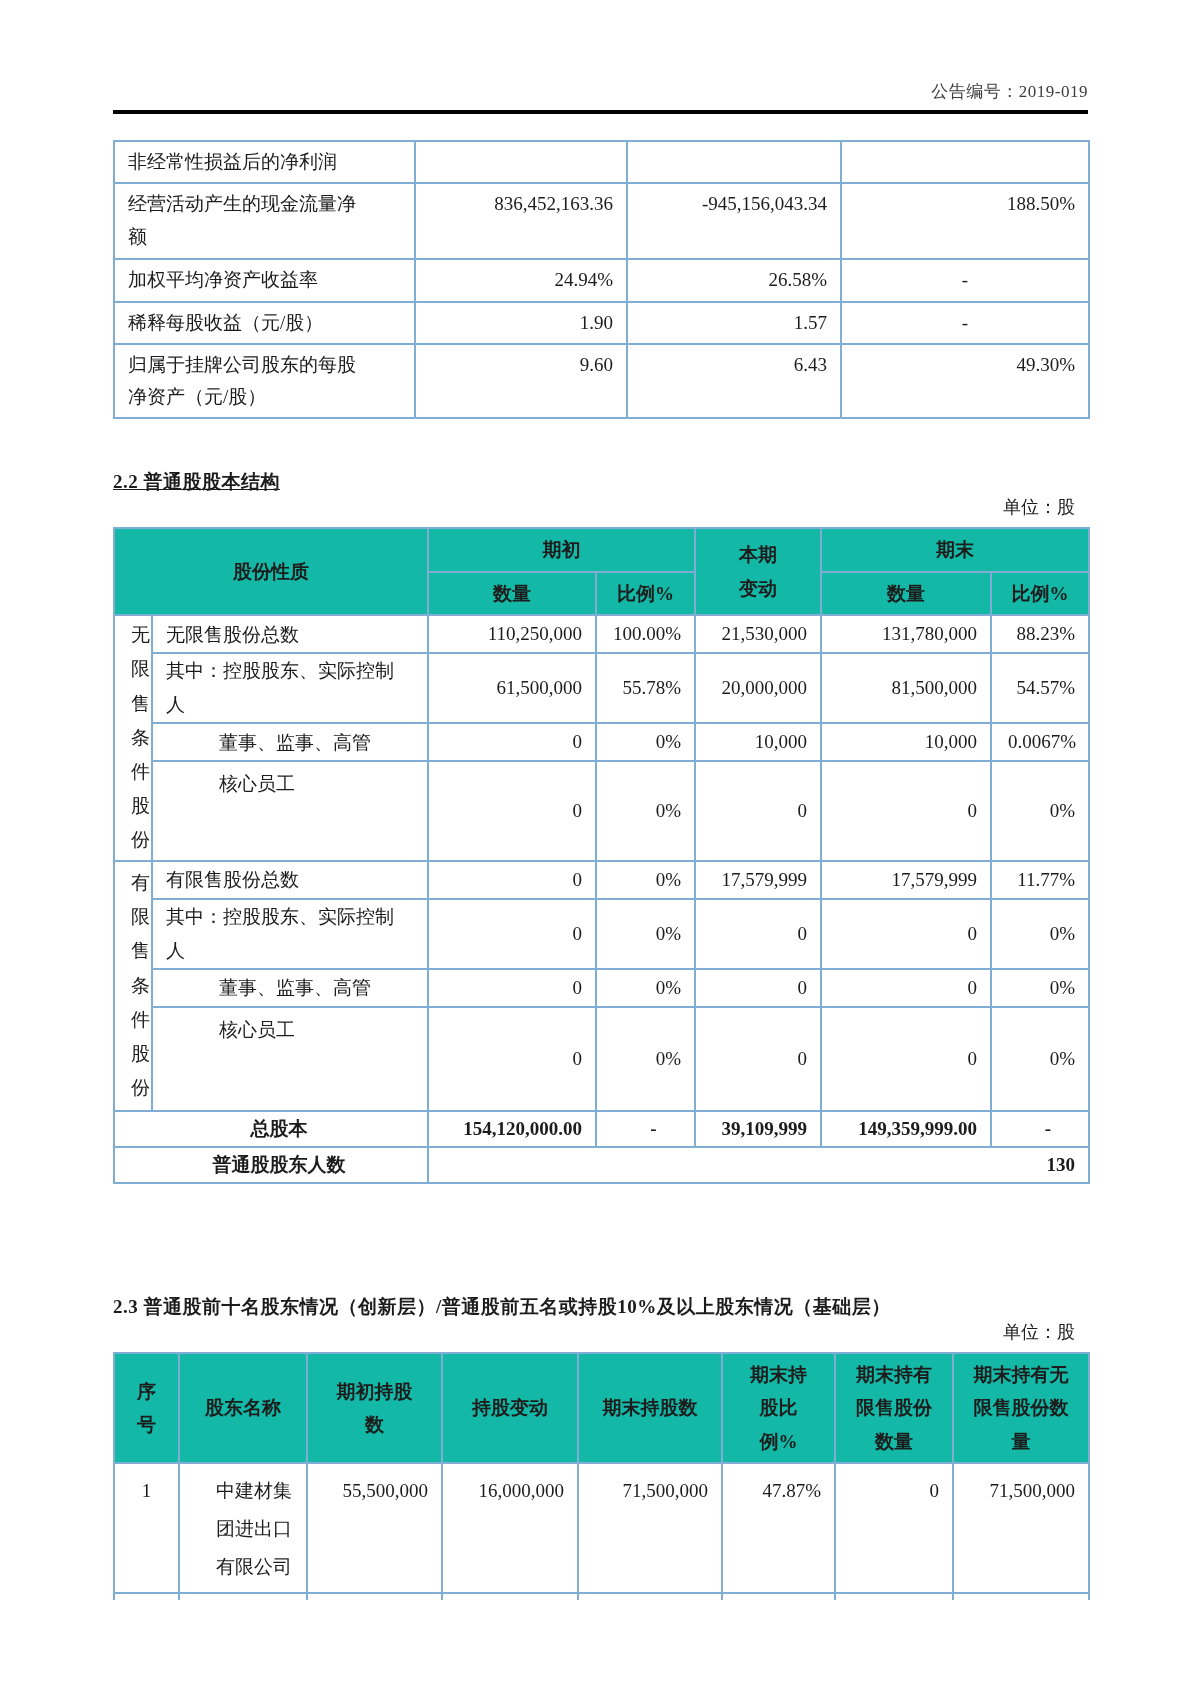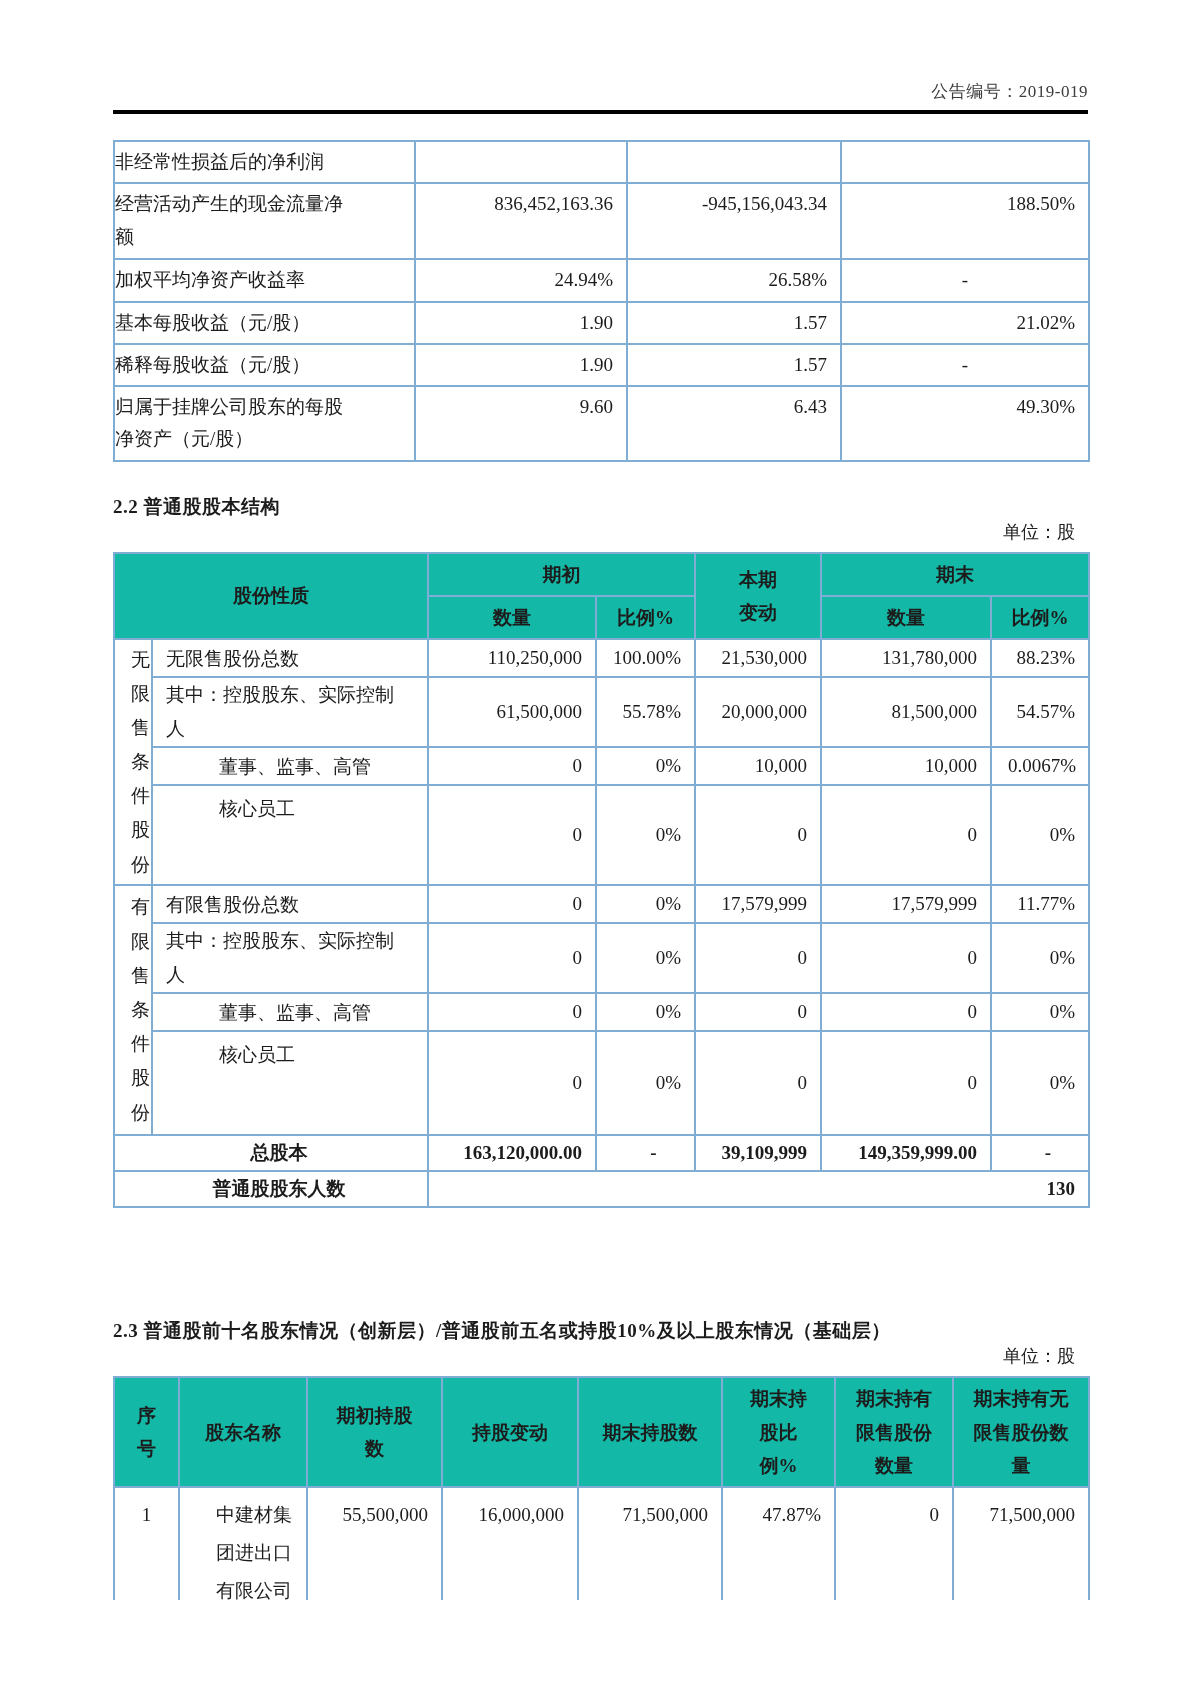--- a/index.html
+++ b/index.html
@@ -12,27 +12,27 @@
   .notice { margin-top:80px; text-align:right; font-size:17px; color:#3d3d3d; letter-spacing:.5px; }
   .rule { margin-top:7px; height:4px; background:#000; }
 
   table { border-collapse:collapse; width:975px; table-layout:fixed; font-size:19px; }
   td, th { border:2px solid #7fadd3; vertical-align:middle; }
   th { background:#14b8a6; font-weight:bold; text-align:center; line-height:1.75; padding:4px 2px; }
 
   
   .t1 { margin-top:26px; }
   .t1 td { vertical-align:top; padding-top:4px; padding-bottom:4px; line-height:1.7; }
-  .t1 .lbl { }
+  .t1 .lbl { padding-left:13px; }
   .t1 .lbl span { display:inline-block; max-width:238px; }
   .num { text-align:right; padding-right:13px; }
   .c { text-align:center; }
 
   h2.sec { font-size:19px; font-weight:bold; letter-spacing:.5px; }
-  .sec22 { margin-top:32px; }
+  .sec22 { margin-top:50px;text-decoration:underline; }
   .sec23 { margin-top:110px; }
   .unit { text-align:right; font-size:18px; padding-right:13px; }
 
   
   .t2 { margin-top:8px; }
   .t2 td { line-height:1.8;padding-left:16px; }
   .t2 .lbl2 { text-align:left; padding-left:13px; padding-right:28px; }
   .t2 .lbl2 span { display:inline-block; max-width:240px; line-height:1.8; vertical-align:middle; }
   .t2 .indent { padding-left:66px; }
   .t2 .va-top { vertical-align:top; padding-top:4px; }
@@ -78,26 +78,20 @@
         <td class="lbl"><span>经营活动产生的现金流量净额</span></td>
         <td class="num">836,452,163.36</td>
         <td class="num">-945,156,043.34</td>
         <td class="num">188.50%</td>
       </tr>
       <tr style="height:30px">
         <td class="lbl"><span>加权平均净资产收益率</span></td>
         <td class="num">24.94%</td>
         <td class="num">26.58%</td>
         <td class="c">-</td>
-      </tr>
-      <tr style="height:30px">
-        <td class="lbl"><span>基本每股收益（元/股）</span></td>
-        <td class="num">1.90</td>
-        <td class="num">1.57</td>
-        <td class="num">21.02%</td>
       </tr>
       <tr style="height:30px">
         <td class="lbl"><span>稀释每股收益（元/股）</span></td>
         <td class="num">1.90</td>
         <td class="num">1.57</td>
         <td class="c">-</td>
       </tr>
       <tr style="height:62px">
         <td class="lbl"><span>归属于挂牌公司股东的每股净资产（元/股）</span></td>
         <td class="num">9.60</td>
@@ -197,21 +191,21 @@
         <td class="lbl2 indent va-top"><span>核心员工</span></td>
         <td class="num">0</td>
         <td class="num">0%</td>
         <td class="num">0</td>
         <td class="num">0</td>
         <td class="num">0%</td>
       </tr>
 
       <tr class="bold-row" style="height:33px">
         <td colspan="2" class="c">总股本</td>
-        <td class="num">163,120,000.00</td>
+        <td class="num">154,120,000.00</td>
         <td class="c">-</td>
         <td class="num">39,109,999</td>
         <td class="num">149,359,999.00</td>
         <td class="c">-</td>
       </tr>
       <tr class="bold-row" style="height:33px">
         <td colspan="2" class="c">普通股股东人数</td>
         <td colspan="5" class="num">130</td>
       </tr>
     </tbody>

